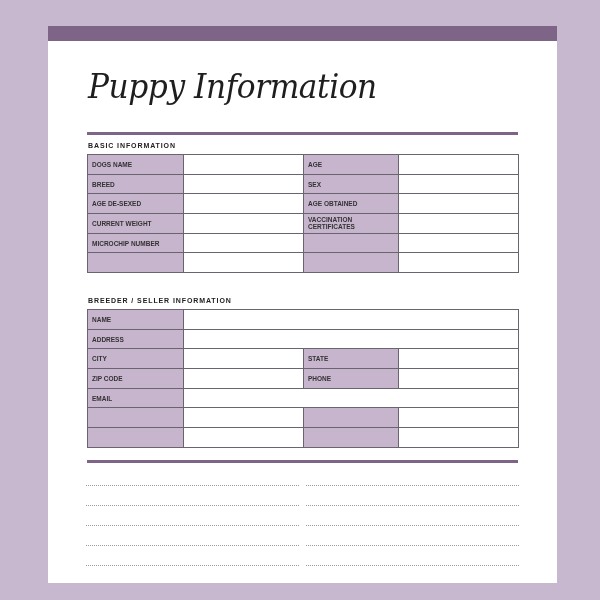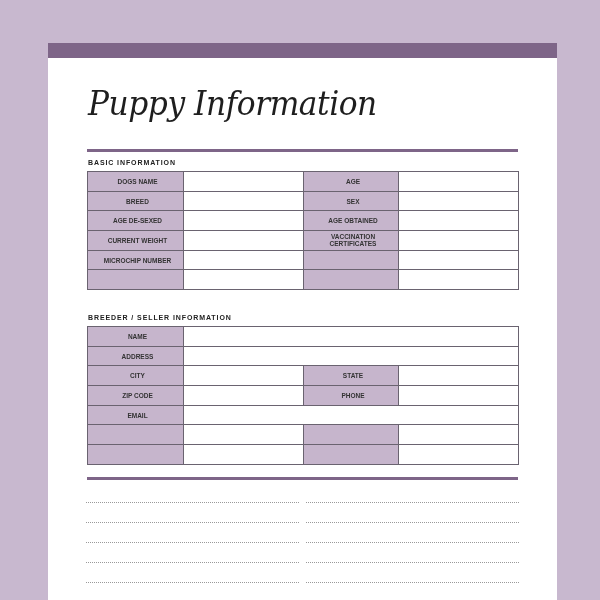--- a/index.html
+++ b/index.html
@@ -1,17 +1,17 @@
 <!DOCTYPE html>
 <html><head>
 <meta charset="utf-8">
 <style>
   html,body{margin:0;padding:0;}
   body{width:600px;height:600px;background:#c8b8cf;position:relative;overflow:hidden;font-family:"Liberation Sans",sans-serif;}
-  .page{position:absolute;left:48px;top:43px;width:509px;height:557px;background:#ffffff;text-align:center;}
+  .page{position:absolute;left:48px;top:26px;width:509px;height:557px;background:#ffffff;}
   .band{position:absolute;left:0;top:0;width:509px;height:15px;background:#7e6588;}
   .title{position:absolute;left:40px;top:40px;font-family:"DejaVu Serif",serif;font-style:italic;font-size:34px;color:#1e1e1e;letter-spacing:-0.5px;transform:scaleX(0.92);transform-origin:left top;}
   .rule{position:absolute;left:39px;width:431px;height:3px;background:#7e6588;}
   .sec-label{position:absolute;left:40px;font-size:7px;font-weight:bold;letter-spacing:0.9px;color:#222;}
   table.grid{position:absolute;left:39px;border-collapse:collapse;width:431px;table-layout:fixed;}
   table.grid td{border:1px solid #6a6370;height:19.7px;padding:0 0 0 4px;font-size:6.5px;font-weight:bold;color:#333;text-transform:uppercase;box-sizing:border-box;}
   table.grid td.lbl{background:#c6b5cc;}
   table.grid td.val{background:#ffffff;}
   .dots{position:absolute;height:0;border-top:1px dotted #9a9a9a;}
 </style>

